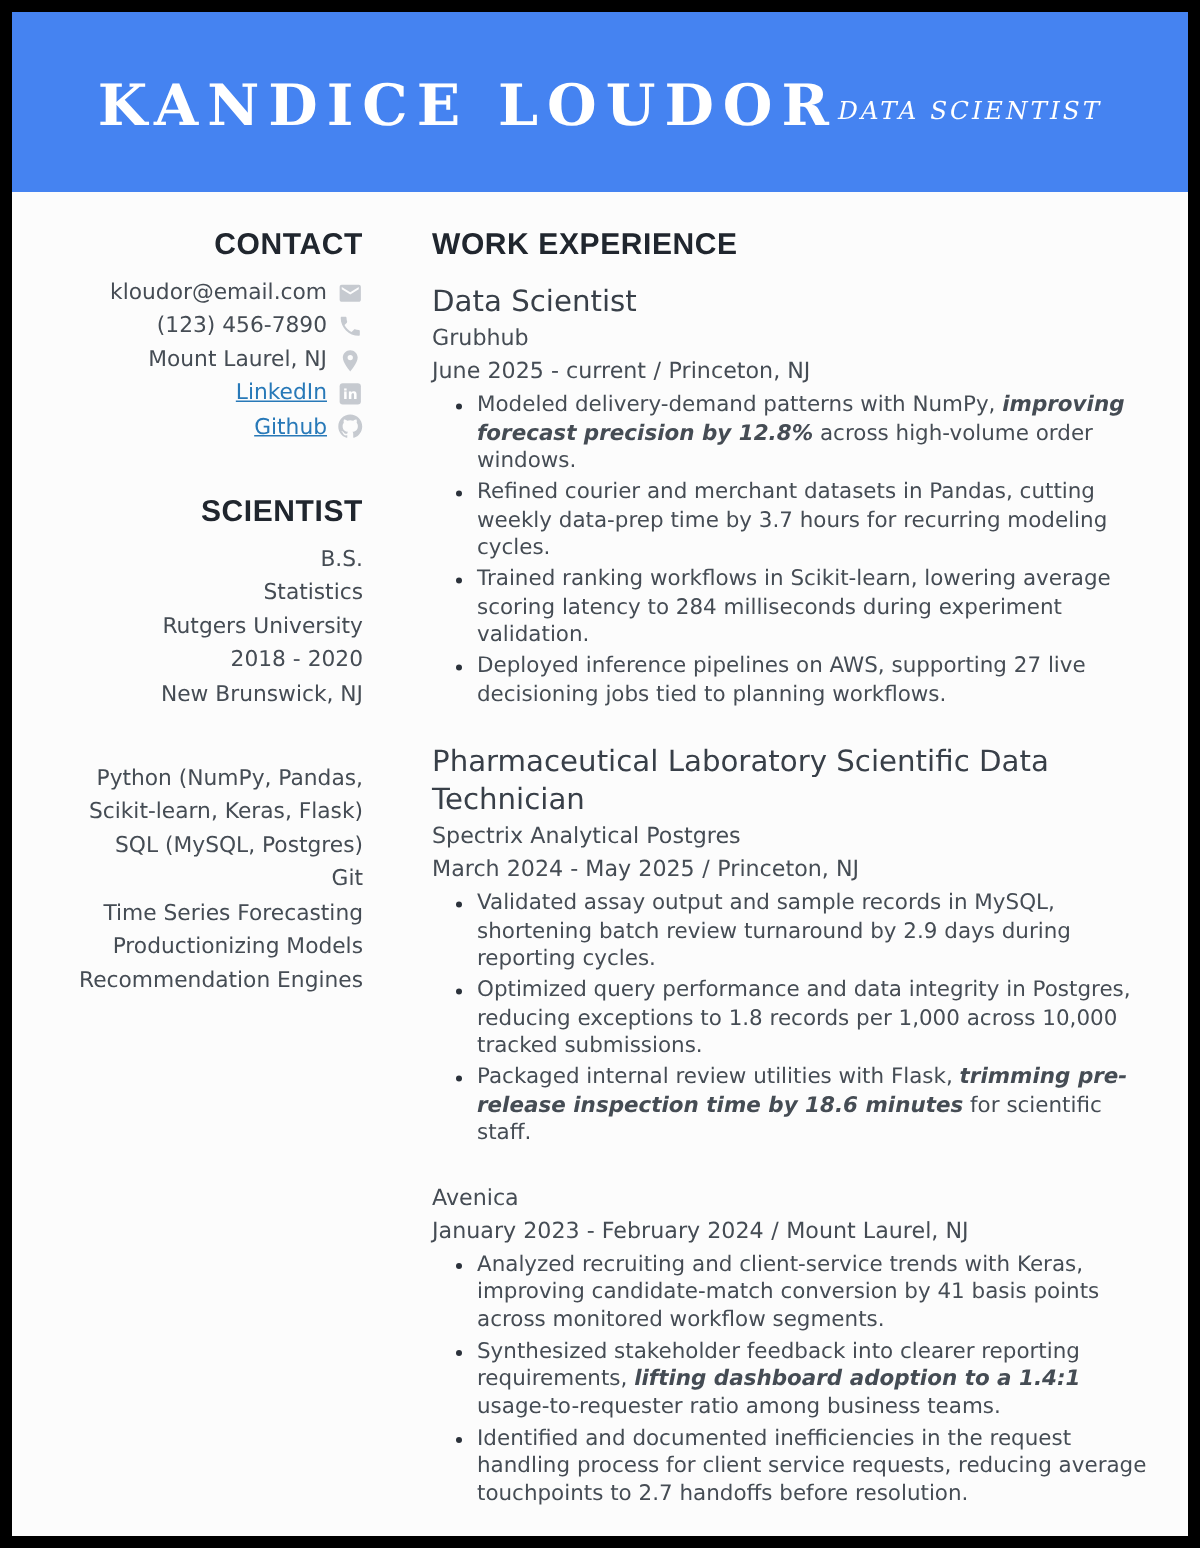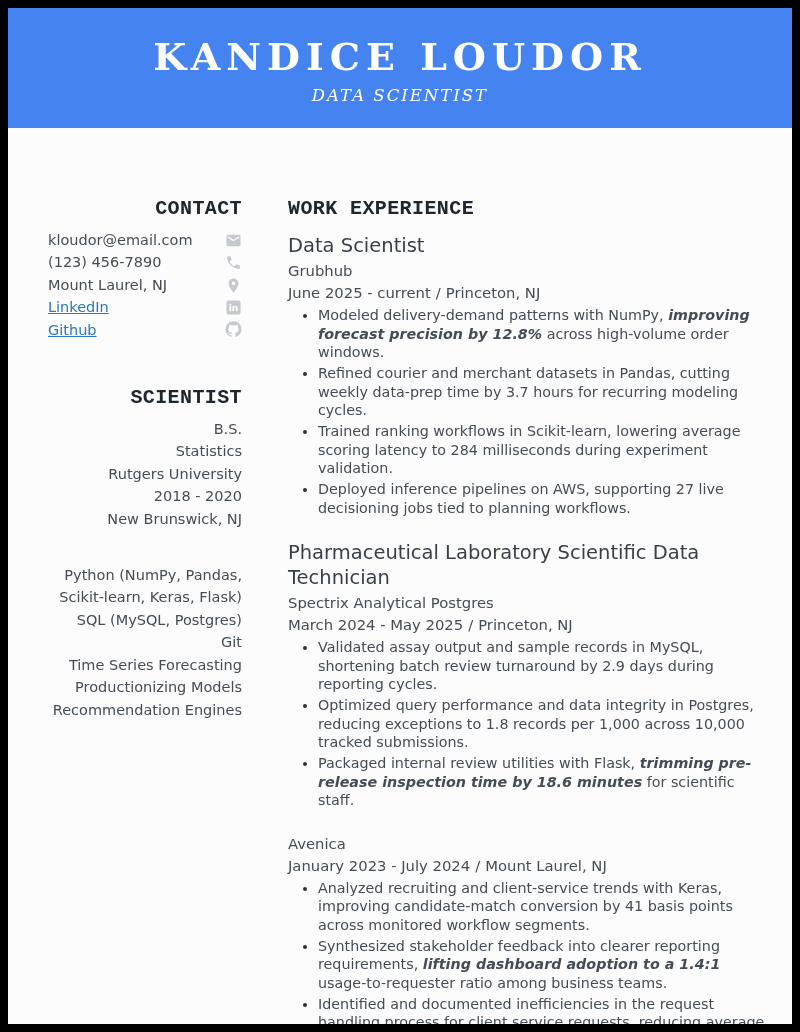--- a/index.html
+++ b/index.html
@@ -9,49 +9,49 @@
   }
   *{box-sizing:border-box; margin:0; padding:0;}
   html,body{background:#3a3a3a;}
   body{font-family:"DejaVu Sans", sans-serif;}
   .frame{
     width:800px; height:1032px; border:8px solid var(--frame);
     background:var(--page-bg); overflow:hidden; position:relative;
   }
   .banner{
     height:120px; background:var(--header-bg); color:var(--header-text);
-    display:flex; flex-direction:column; align-items:center; justify-content:center;
+    display:flex; flex-direction:row; align-items:center; justify-content:center;
     padding-top:4px;
   }
   .banner h1{
     font-family:"DejaVu Serif", serif; font-weight:700; font-size:38px;
     letter-spacing:6px; line-height:1.15;
   }
   .banner .subtitle{
     font-family:"DejaVu Serif", serif; font-style:italic; font-size:16.5px;
     letter-spacing:2px; margin-top:7px;
   }
   .content{
     display:flex; padding:24px 26px 0 40px;
   }
   .sidebar{
     width:194px; flex:none; text-align:right;
   }
   .sidebar h2, .main h2{
-    font-family:Liberation Mono, monospace; font-weight:700; font-size:20px;
-    color:var(--heading); letter-spacing:0.4px;margin-top:45px;
+    font-family:Liberation Sans, sans-serif; font-weight:700; font-size:20px;
+    color:var(--heading); letter-spacing:0.4px;
   }
   .sidebar section{margin-bottom:34px;}
   .sidebar h2{margin-bottom:9px;}
   .sidebar ul{list-style:none;}
   .sidebar li{
     font-size:14.5px; color:var(--body-text); line-height:22.4px;
   }
   .contact-row{
-    display:flex; justify-content:space-between; align-items:center; gap:7px;
+    display:flex; justify-content:flex-end; align-items:center; gap:7px;
   }
   .contact-row .icon{
     width:17px; height:17px; flex:none; display:inline-flex;
   }
   .contact-row .icon svg{width:17px; height:17px;}
   a.side-link{color:var(--link); text-decoration:underline; cursor:pointer;}
   .main{
     flex:1; margin-left:46px; color:var(--body-text);
   }
   .main h2{margin-bottom:8px;}
@@ -170,21 +170,21 @@
             <div class="company">Spectrix Analytical Postgres</div>
             <div class="dateline"><span>March 2024 - May 2025</span><span class="sep">/</span><span>Princeton, NJ</span></div>
             <ul>
               <li>Validated assay output and sample records in MySQL, shortening batch review turnaround by 2.9 days during reporting cycles.</li>
               <li>Optimized query performance and data integrity in Postgres, reducing exceptions to 1.8 records per 1,000 across 10,000 tracked submissions.</li>
               <li>Packaged internal review utilities with Flask, <strong class="em">trimming pre-release inspection time by 18.6 minutes</strong> for scientific staff.</li>
             </ul>
           </div>
           <div class="job">
             <div class="company">Avenica</div>
-            <div class="dateline"><span>January 2023 - July 2024</span><span class="sep">/</span><span>Mount Laurel, NJ</span></div>
+            <div class="dateline"><span>January 2023 - February 2024</span><span class="sep">/</span><span>Mount Laurel, NJ</span></div>
             <ul>
               <li>Analyzed recruiting and client-service trends with Keras, improving candidate-match conversion by 41 basis points across monitored workflow segments.</li>
               <li>Synthesized stakeholder feedback into clearer reporting requirements, <strong class="em">lifting dashboard adoption to a 1.4:1</strong> usage-to-requester ratio among business teams.</li>
               <li>Identified and documented inefficiencies in the request handling process for client service requests, reducing average touchpoints to 2.7 handoffs before resolution.</li>
             </ul>
           </div>
         </div>
     </main>
   </div>
 </div>

